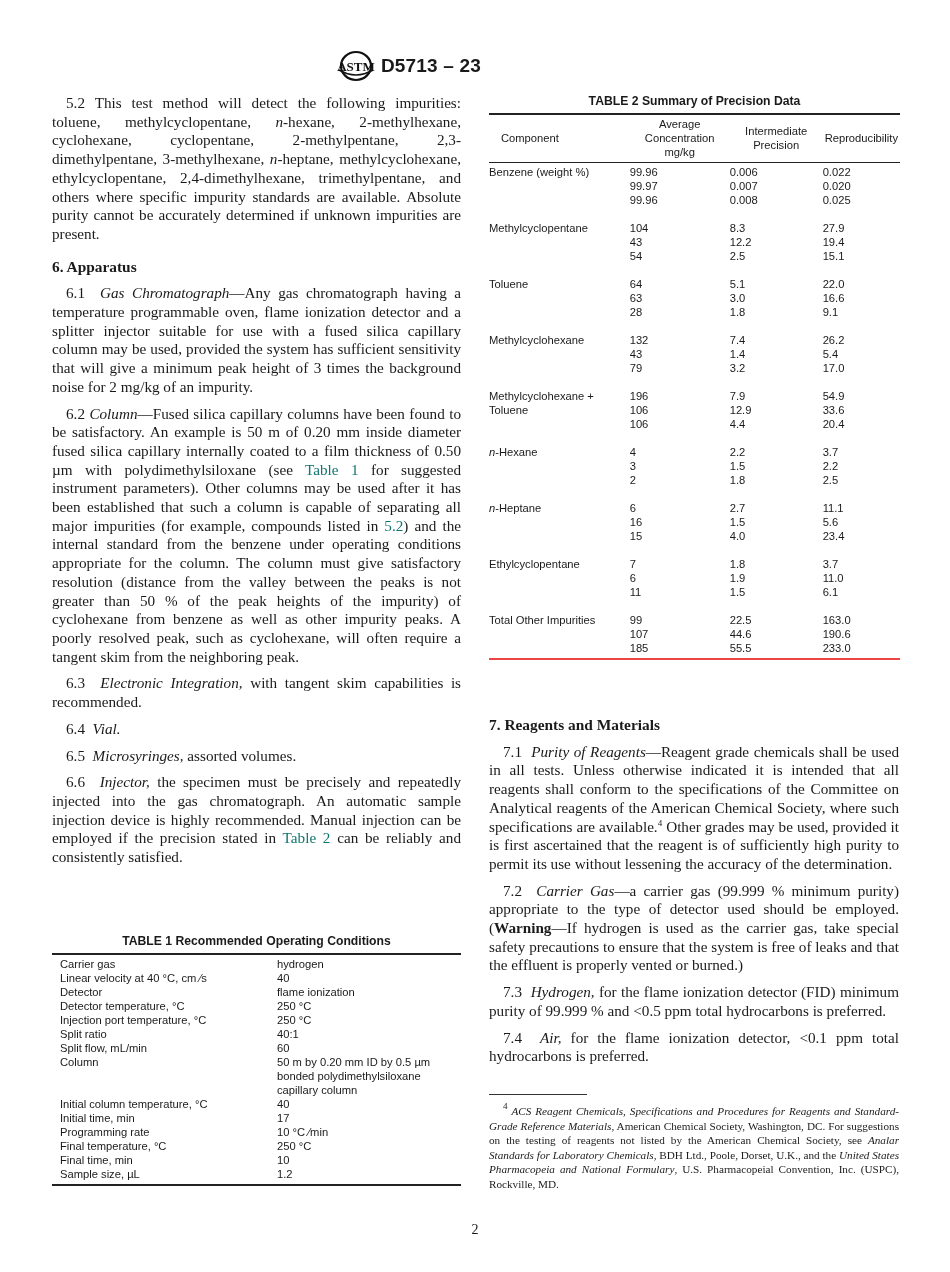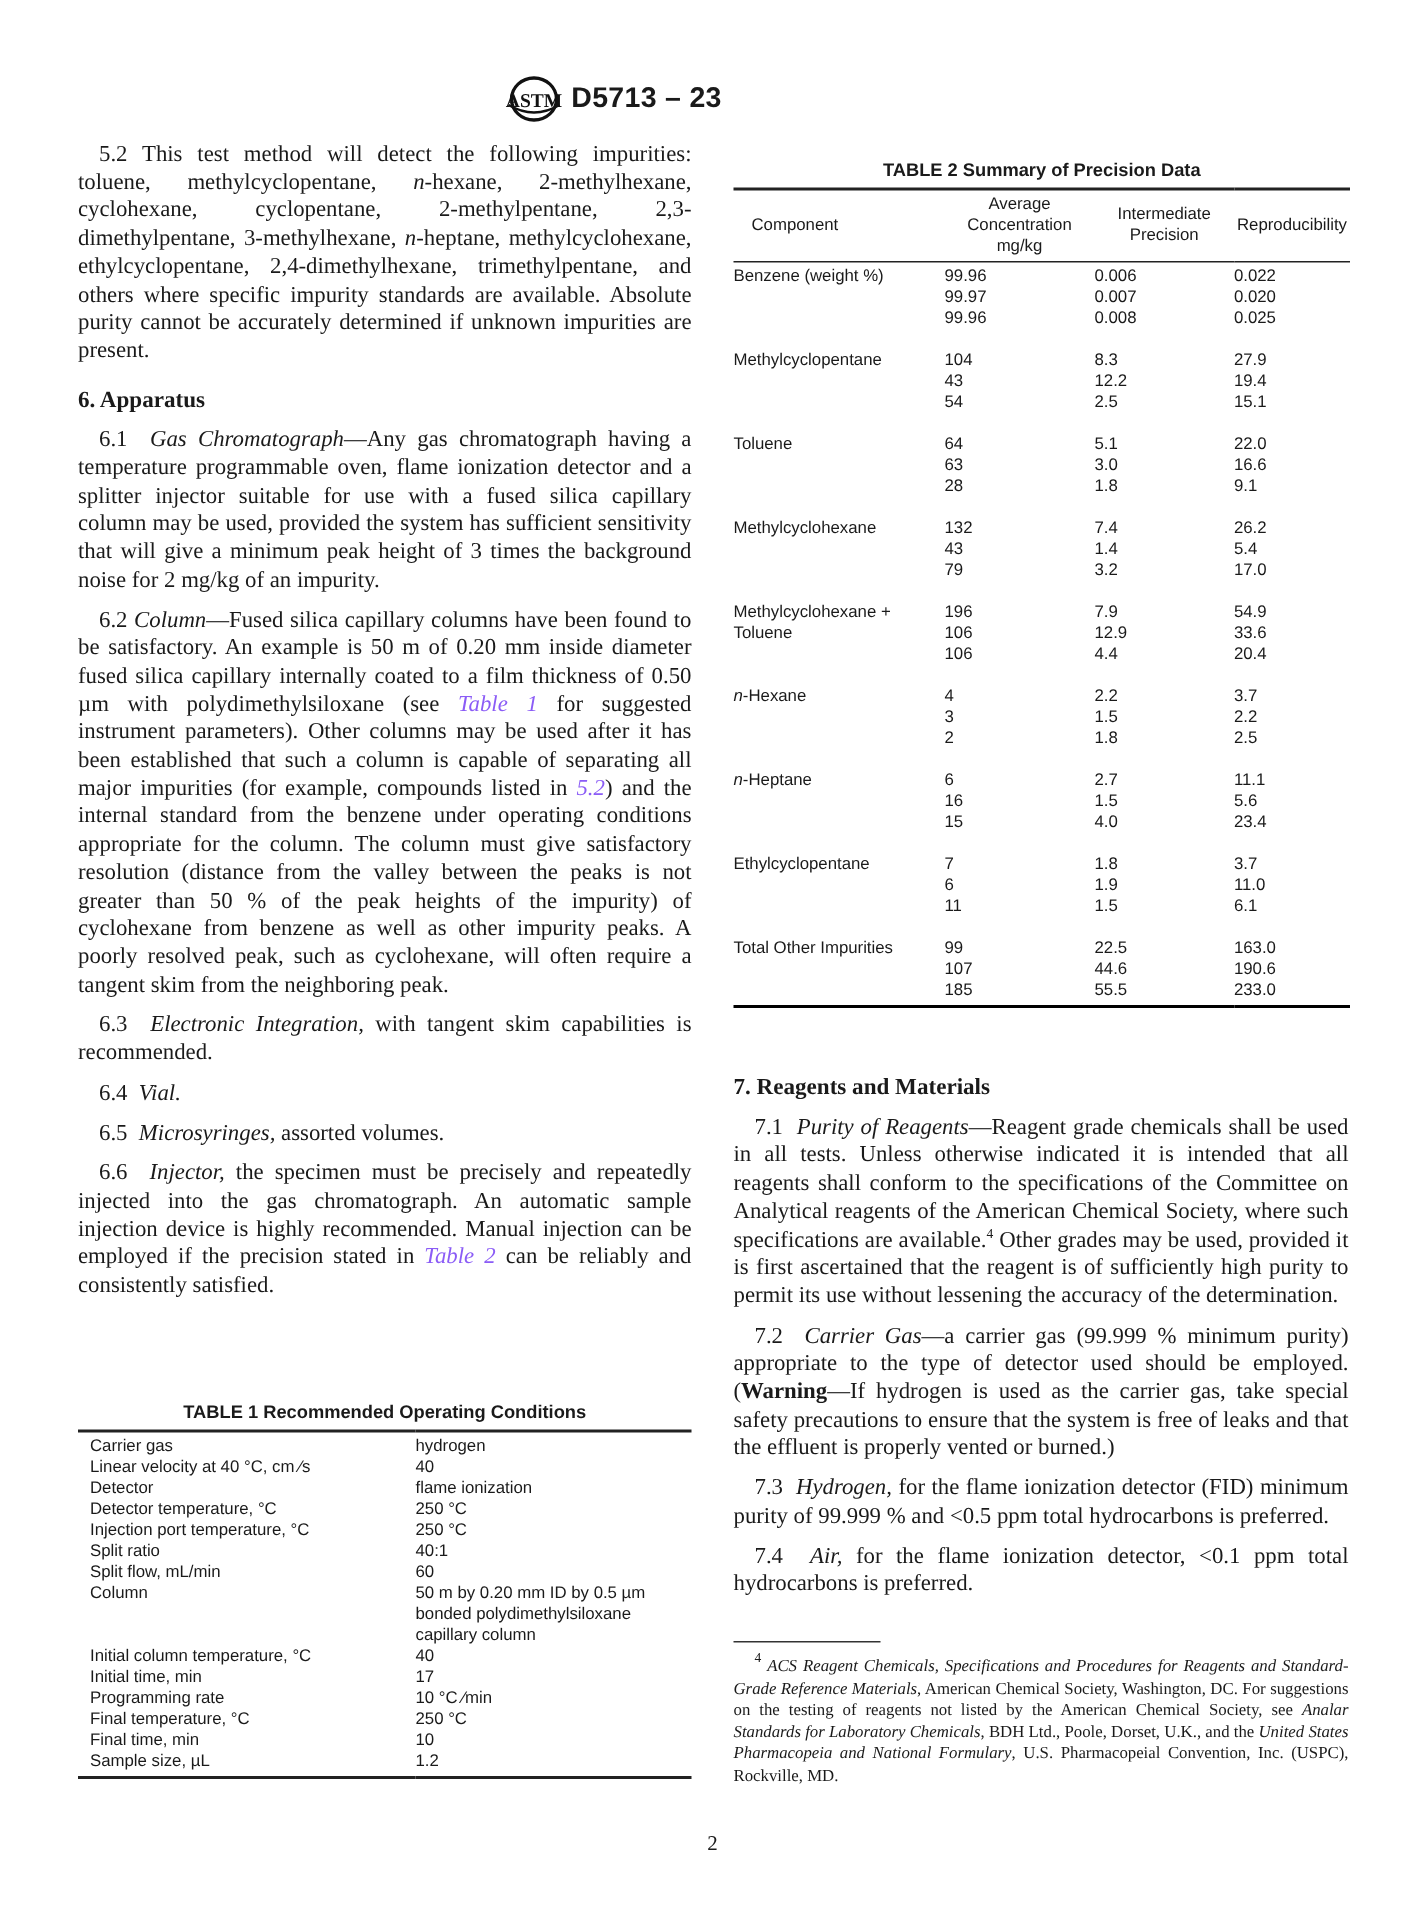--- a/index.html
+++ b/index.html
@@ -9,38 +9,38 @@
   .header { position: absolute; top: 50px; left: 0; width: 818px; display: flex; justify-content: center; align-items: center; }
   .logo { width: 38px; height: 32px; margin-right: 6px; }
   .doc-id { font-family: "Liberation Sans", sans-serif; font-weight: bold; font-size: 19px; letter-spacing: 0.2px; }
 
   
   .col { position: absolute; font-family: "Liberation Serif", serif; font-size: 15.2px; line-height: 18.7px; text-align: justify; }
   .col-left { left: 52px; top: 94px; width: 409px; }
   .col-right { left: 489px; top: 94px; width: 410px; margin-top: 32px; }
   .para { margin: 0 0 8px 0; text-indent: 14px; }
   .section-heading { font-weight: bold; font-size: 15.4px; margin: 14px 0 8px 0; }
-  .link { color: #8b5cf6; font-style: italic; }
+  .link { color: #0f766e; }
   .it { font-style: italic; }
   .bold { font-weight: bold; }
   sup { font-size: 9px; line-height: 0; vertical-align: 6px; }
 
   
-  .t2 { position: absolute; left: 489px; top: 94px; width: 411px; font-family: "Liberation Sans", sans-serif; font-size: 11.2px; margin-top: 12px; }
+  .t2 { position: absolute; left: 489px; top: 94px; width: 411px; font-family: "Liberation Sans", sans-serif; font-size: 11.2px; }
   .t2-title { text-align: center; font-weight: bold; font-size: 12.2px; margin-bottom: 5px; }
   .t2-table { width: 100%; border-collapse: collapse; }
   .t2-table thead th { font-weight: normal; text-align: center; padding: 2px 2px 3px 2px; line-height: 14px; border-top: 2px solid #222; border-bottom: 1px solid #222; vertical-align: middle; }
   .t2-table thead th.comp { text-align: left; padding-left: 12px; }
   .t2-table td { padding: 0; line-height: 14px; vertical-align: top; }
   .t2-table td.c1 { width: 147px; padding-left: 0; }
   .t2-table td.c2 { width: 104px; }
   .t2-table td.c3 { width: 97px; }
   .t2-table td.c4 { }
   .t2-table tr.gap td { height: 14px; }
-  .t2-table tr.last td { border-bottom: 2px solid #000000; padding-bottom: 3px; }
+  .t2-table tr.last td { border-bottom: 2px solid #ef4444; padding-bottom: 3px; }
   .t2-table tbody tr:first-child td { padding-top: 2px; }
 
   
   .t1 { position: absolute; left: 52px; top: 934px; width: 409px; font-family: "Liberation Sans", sans-serif; font-size: 11.2px; }
   .t1-title { text-align: center; font-weight: bold; font-size: 12.2px; margin-bottom: 5px; }
   .t1-table { width: 100%; border-collapse: collapse; border-top: 2px solid #222; border-bottom: 2px solid #222; }
   .t1-table td { line-height: 14px; padding: 0; vertical-align: top; }
   .t1-table td.k { padding-left: 8px; width: 217px; }
   .t1-table tr:first-child td { padding-top: 2px; }
   .t1-table tr:last-child td { padding-bottom: 3px; }

